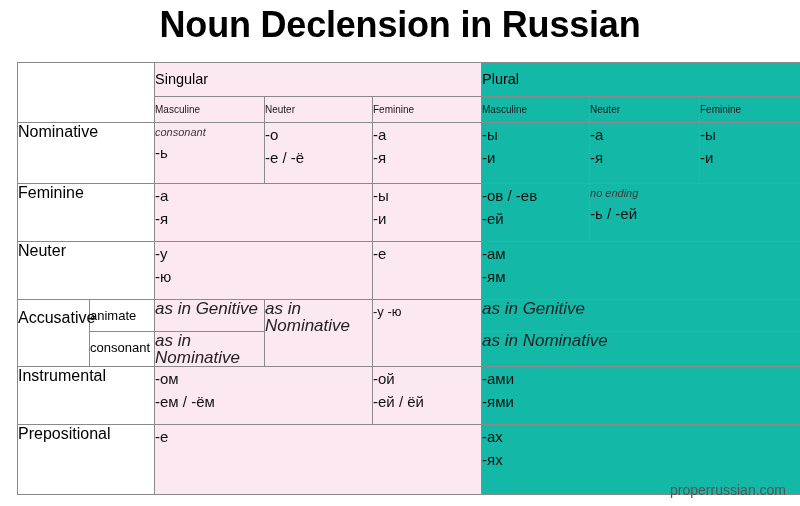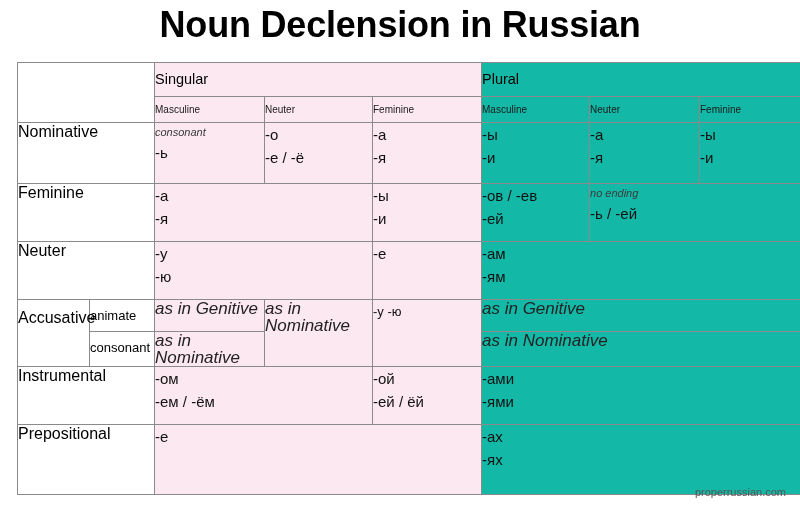--- a/index.html
+++ b/index.html
@@ -109,21 +109,21 @@
   }
   .cell-acc-y {
     padding: 8px 0 8px 12px;
     font-size: 13px;
     line-height: 23px;
   }
   .footer {
     position: absolute;
     right: 14px;
     bottom: 8px;
-    font-size: 11px;
+    font-size: 14px;
     color: #555555;
   }
 </style>
 </head>
 <body>
 
 <h1 class="page-title">Noun Declension in Russian</h1>
 
 <div class="table-wrap">
 <table class="decl">

